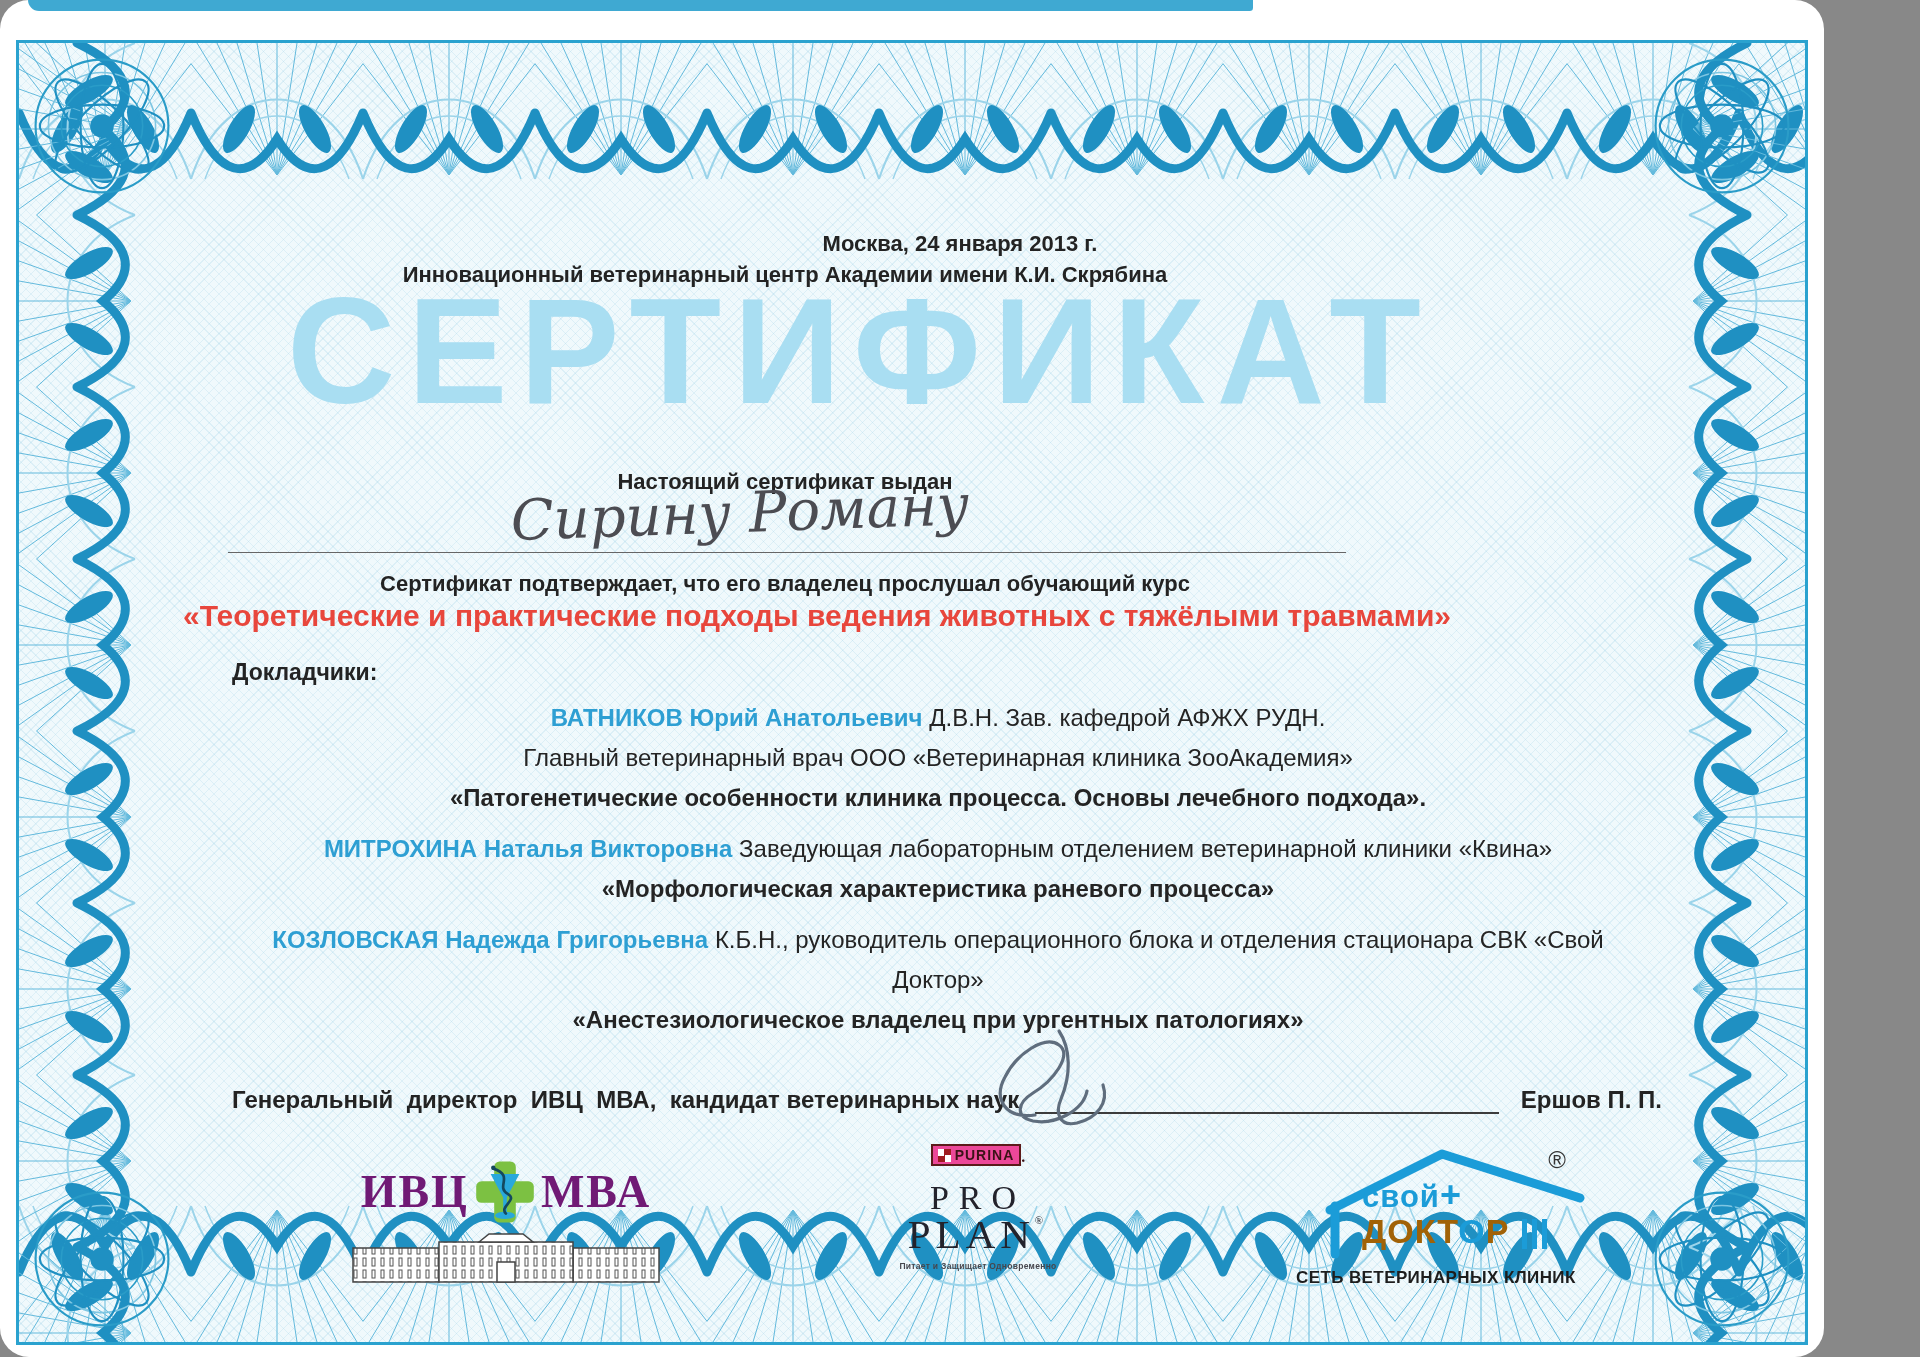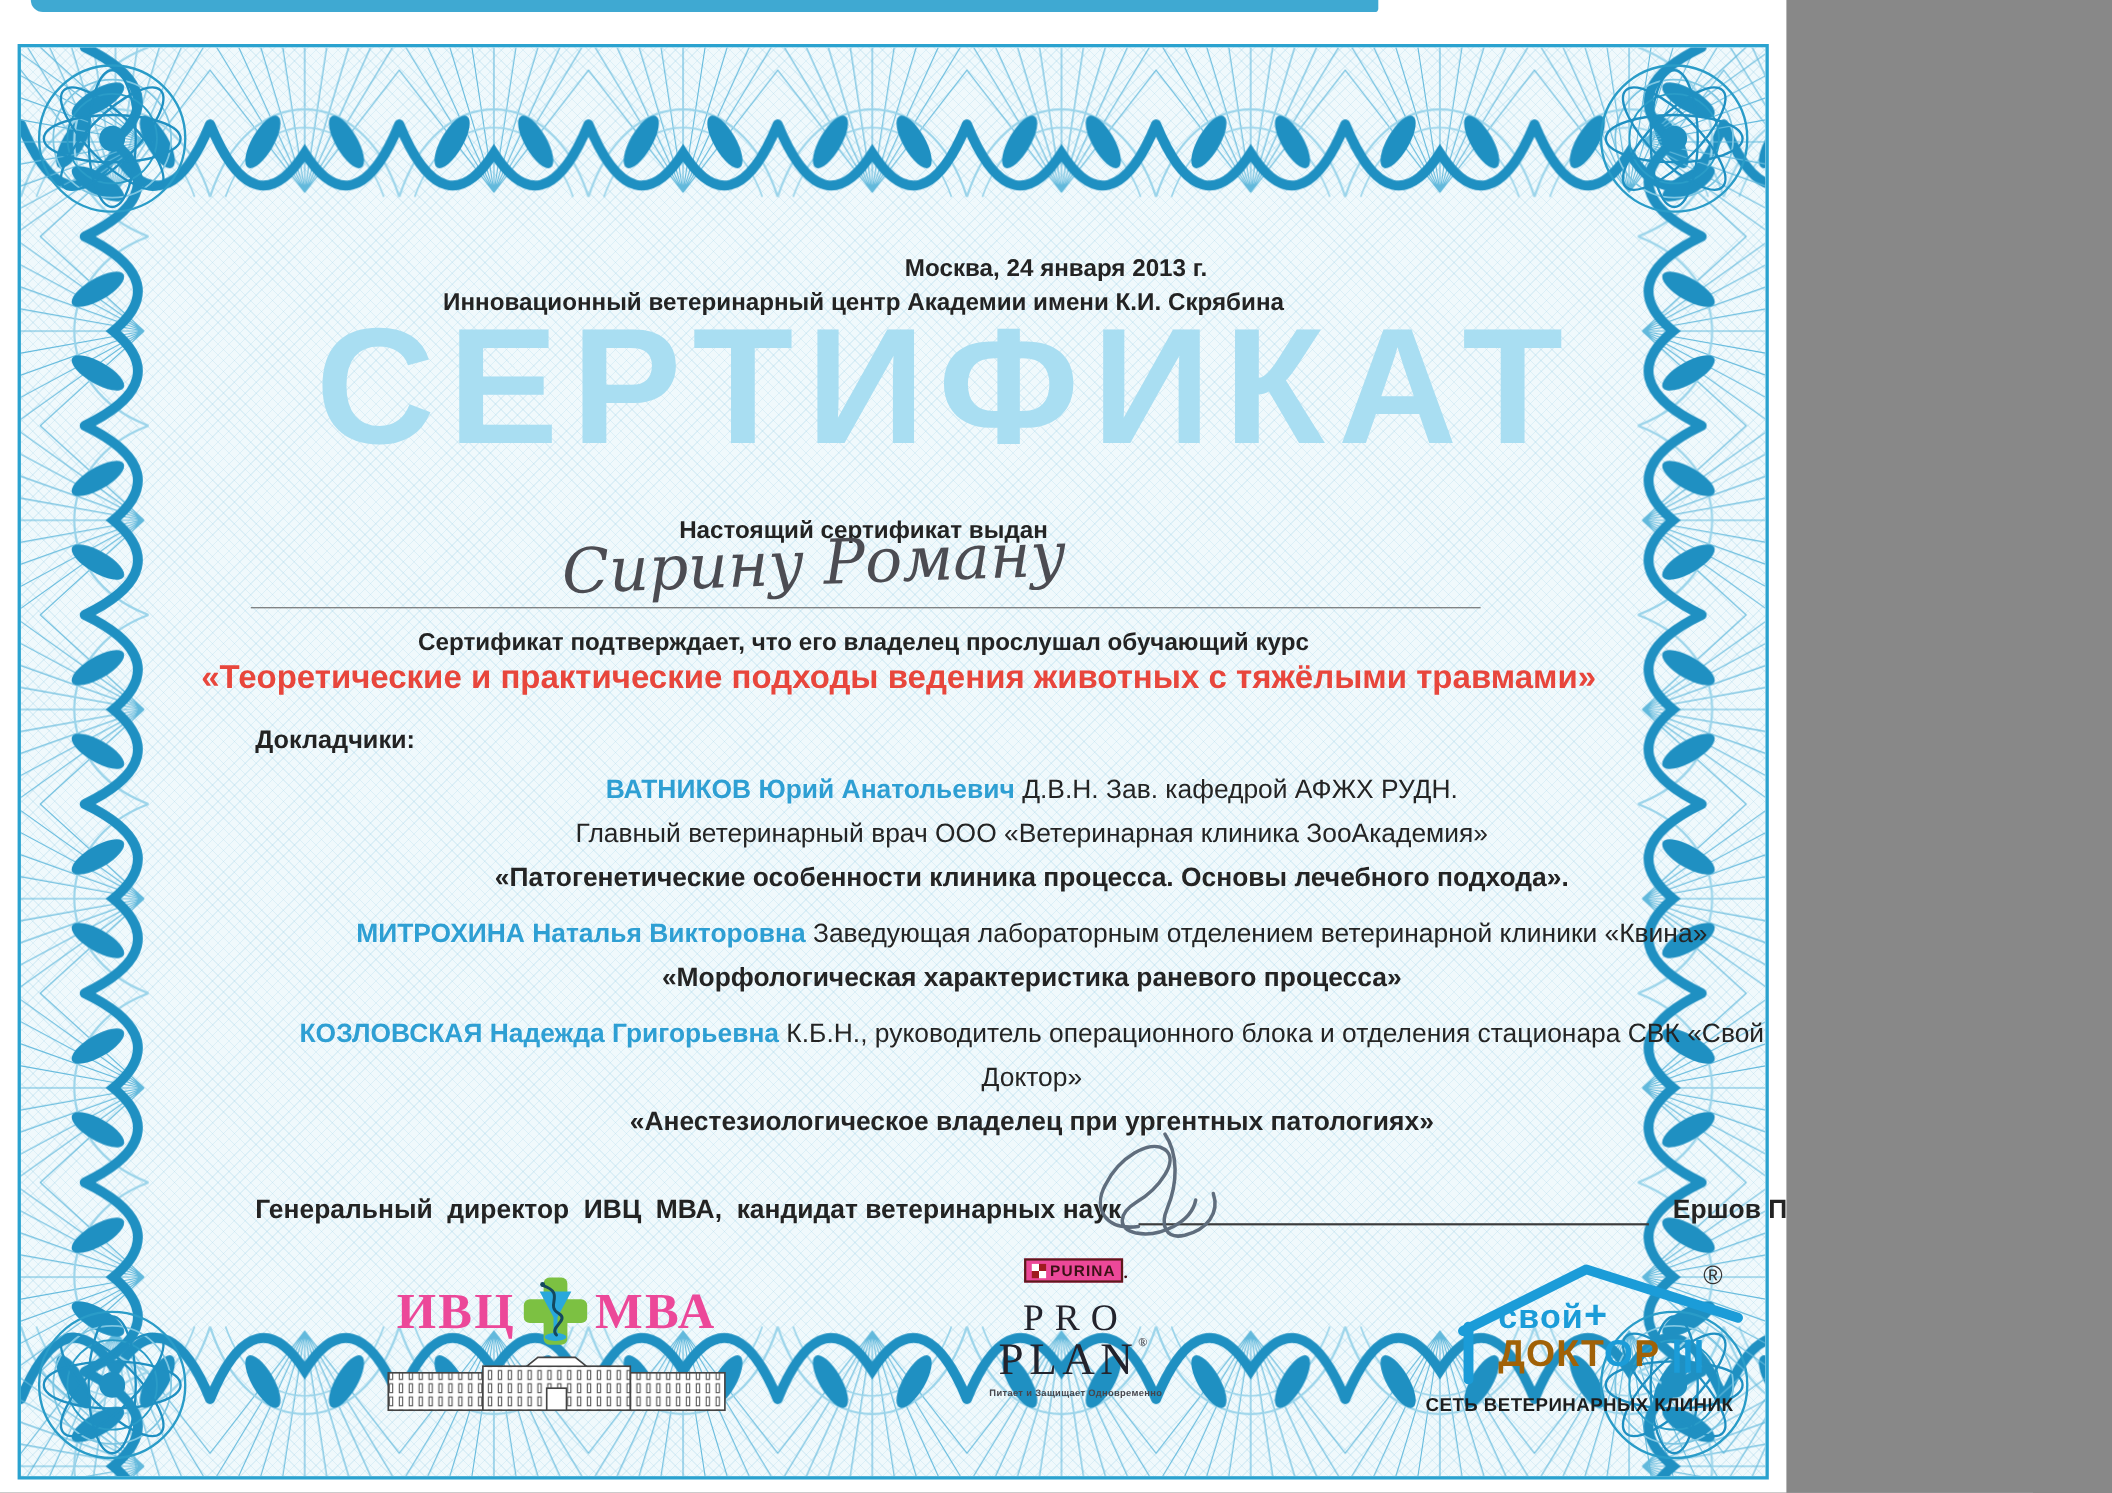--- a/index.html
+++ b/index.html
@@ -1,18 +1,18 @@
 <!DOCTYPE html>
 <html><head>
 <meta charset="utf-8">
 <style>
   html,body{margin:0;padding:0;background:#888;}
   .page{
-    position:relative;width:1624px;height:1357px;background:#ffffff;overflow:hidden;
-    font-family:"Liberation Sans","DejaVu Sans",sans-serif;color:#1f1f1f;
+    position:relative;width:1824px;height:1357px;background:#ffffff;overflow:hidden;
+    font-family:"Liberation Sans","DejaVu Sans",sans-serif;color:#1f1f1f;border-radius:29px;
   }
   
   .scan-artifact{position:absolute;top:0;left:28px;width:1225px;height:11px;
     background:#2aa0cd;border-radius:0 0 18px 60px;opacity:.9;}
   
   .frame{position:absolute;left:16px;top:40px;right:16px;bottom:12px;
     border:3px solid #2aa2cf;
     background:
       repeating-linear-gradient(45deg, rgba(150,205,228,.22) 0 1px, transparent 1px 7px),
       repeating-linear-gradient(-45deg, rgba(150,205,228,.22) 0 1px, transparent 1px 7px),
@@ -51,21 +51,21 @@
   .director-row{position:absolute;top:1086px;left:232px;width:1430px;
     display:flex;align-items:flex-end;gap:16px;}
   .director-label{font-size:24px;font-weight:bold;color:#232323;white-space:pre;}
   .dir-line{flex:1;height:26px;border-bottom:2px solid #3c3c3c;}
   .director-name{font-size:24px;font-weight:bold;color:#232323;padding-left:6px;}
   .dir-signature{position:absolute;left:975px;top:1015px;width:160px;height:120px;}
   
   .ivc-logo{position:absolute;left:336px;top:1156px;width:340px;text-align:center;}
   .ivc-row{display:flex;align-items:center;justify-content:center;gap:4px;}
   .ivc-word{font-family:"Liberation Serif","DejaVu Serif",serif;font-weight:bold;
-    font-size:46px;color:#ec4899;letter-spacing:2px;line-height:1;}
+    font-size:46px;color:#701a75;letter-spacing:2px;line-height:1;}
   .ivc-building{margin-top:4px;}
   .purina-logo{position:absolute;left:878px;top:1144px;width:200px;text-align:center;
     font-family:"Liberation Serif","DejaVu Serif",serif;color:#23232c;}
   .purina-brand{display:inline-flex;align-items:center;gap:4px;border:2px solid #5c1a1a;
     padding:1px 5px;background:#ec4899;}
   .purina-checker{width:13px;height:13px;
     background:conic-gradient(#9e1b1f 25%,#fff 0 50%,#9e1b1f 0 75%,#fff 0);}
   .purina-brand span{font-family:"Liberation Sans",sans-serif;font-size:14px;font-weight:bold;
     letter-spacing:1px;color:#3b1216;}
   .purina-dot{font-weight:bold;color:#3b1216;}

